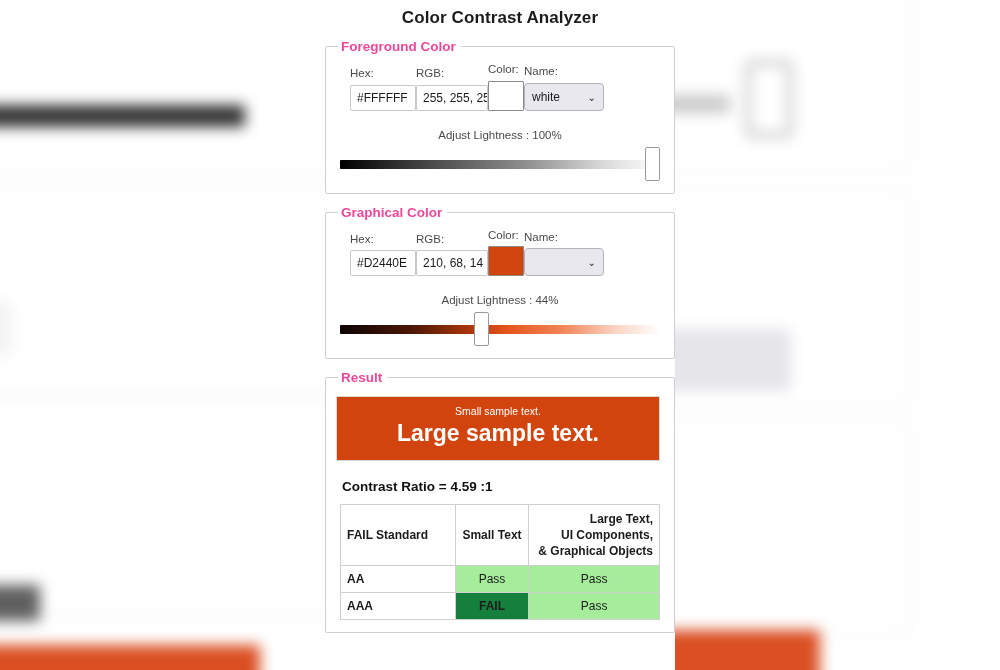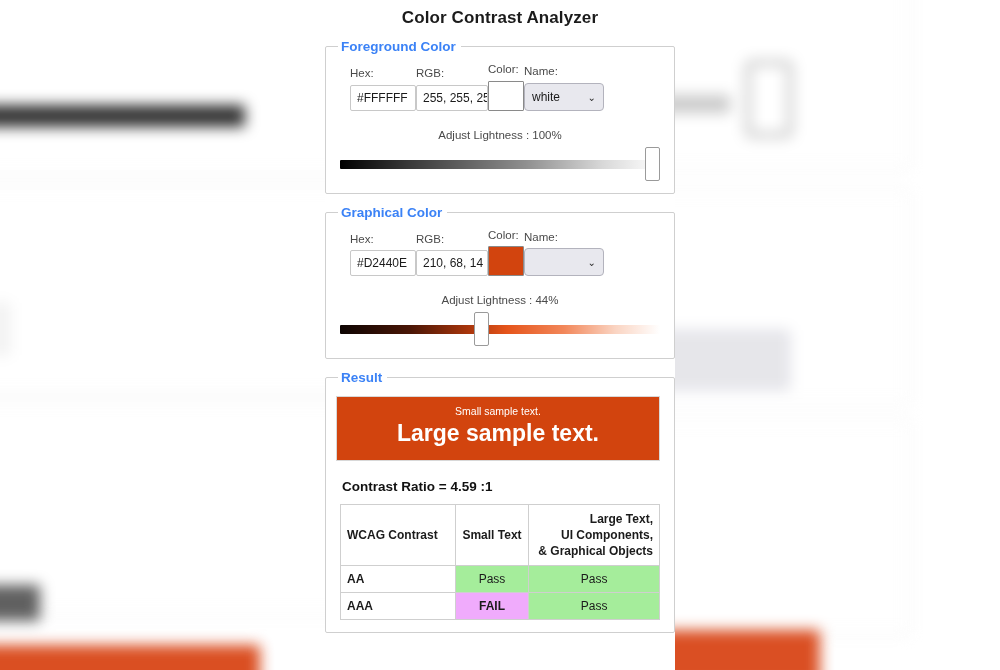--- a/index.html
+++ b/index.html
@@ -62,21 +62,21 @@
   fieldset.panel {
     border: 1px solid #cfcfcf;
     border-radius: 2px;
     margin: 11px 0 0 0;
     padding: 6px 10px 12px 10px;
     background: #fff;
   }
   fieldset.panel > legend {
     font-size: 13.5px;
     font-weight: bold;
-    color: #3b82f6;
+    color: #ec4899;
     padding: 0 5px 0 3px;
     margin-left: 2px;
   }
 
   .field-row {
     display: flex;
     align-items: flex-end;
     padding: 4px 14px 0 14px;
   }
   .field { display: flex; flex-direction: column; }
@@ -309,38 +309,38 @@
       <div class="sample-box" id="sample-box" style="background: rgb(210, 68, 14); color: rgb(255, 255, 255);">
         <div class="sample-small">Small sample text.</div>
         <div class="sample-large">Large sample text.</div>
       </div>
 
       <div class="ratio-line">Contrast Ratio = 4.59 :1</div>
 
       <table class="wcag">
         <thead>
           <tr>
-            <th class="c-std">WCAG Contrast</th>
+            <th class="c-std">FAIL Standard</th>
             <th class="c-sm">Small Text</th>
             <th class="c-lg">
               <div>Large Text,</div>
               <div>UI Components,</div>
               <div>&amp; Graphical Objects</div>
             </th>
           </tr>
         </thead>
         <tbody>
           <tr>
             <td class="std">AA</td>
             <td class="verdict pass" style="background: rgb(165, 237, 155);">Pass</td>
             <td class="verdict pass" style="background: rgb(165, 237, 155);">Pass</td>
           </tr>
           <tr>
             <td class="std">AAA</td>
-            <td class="verdict fail" style="background: #f0abfc;">FAIL</td>
+            <td class="verdict fail" style="background: #15803d;">FAIL</td>
             <td class="verdict pass" style="background: rgb(165, 237, 155);">Pass</td>
           </tr>
         </tbody>
       </table>
     </fieldset>
 
   </div>
 </div>
 
 </body></html>

